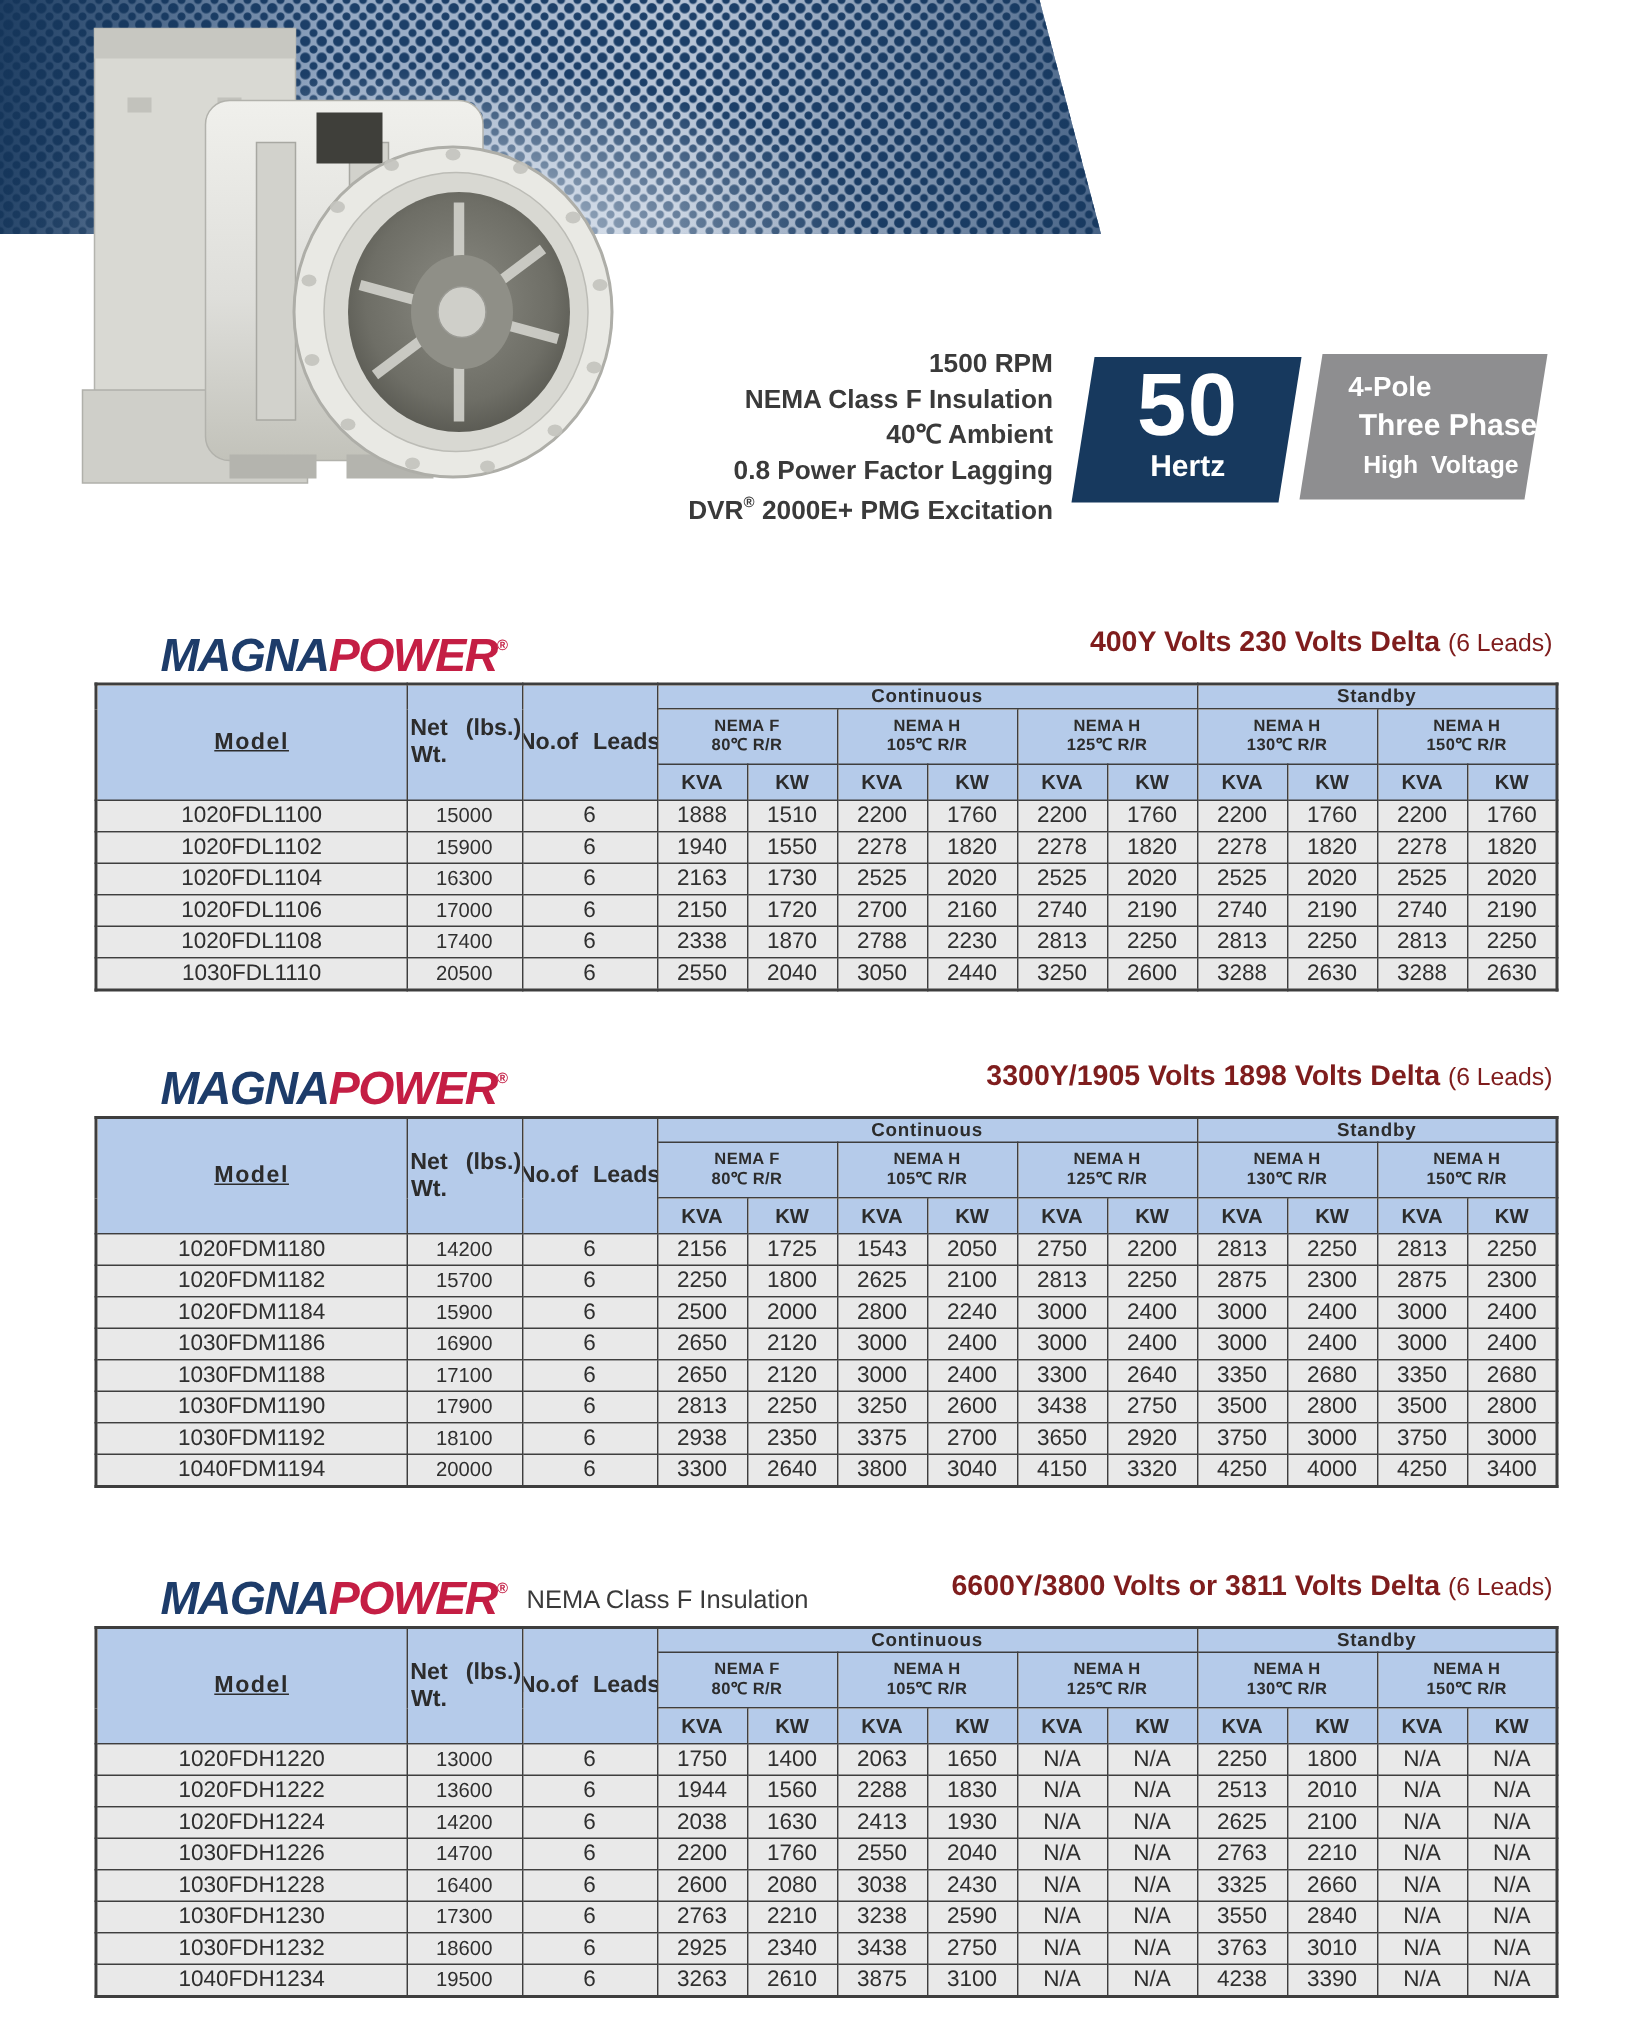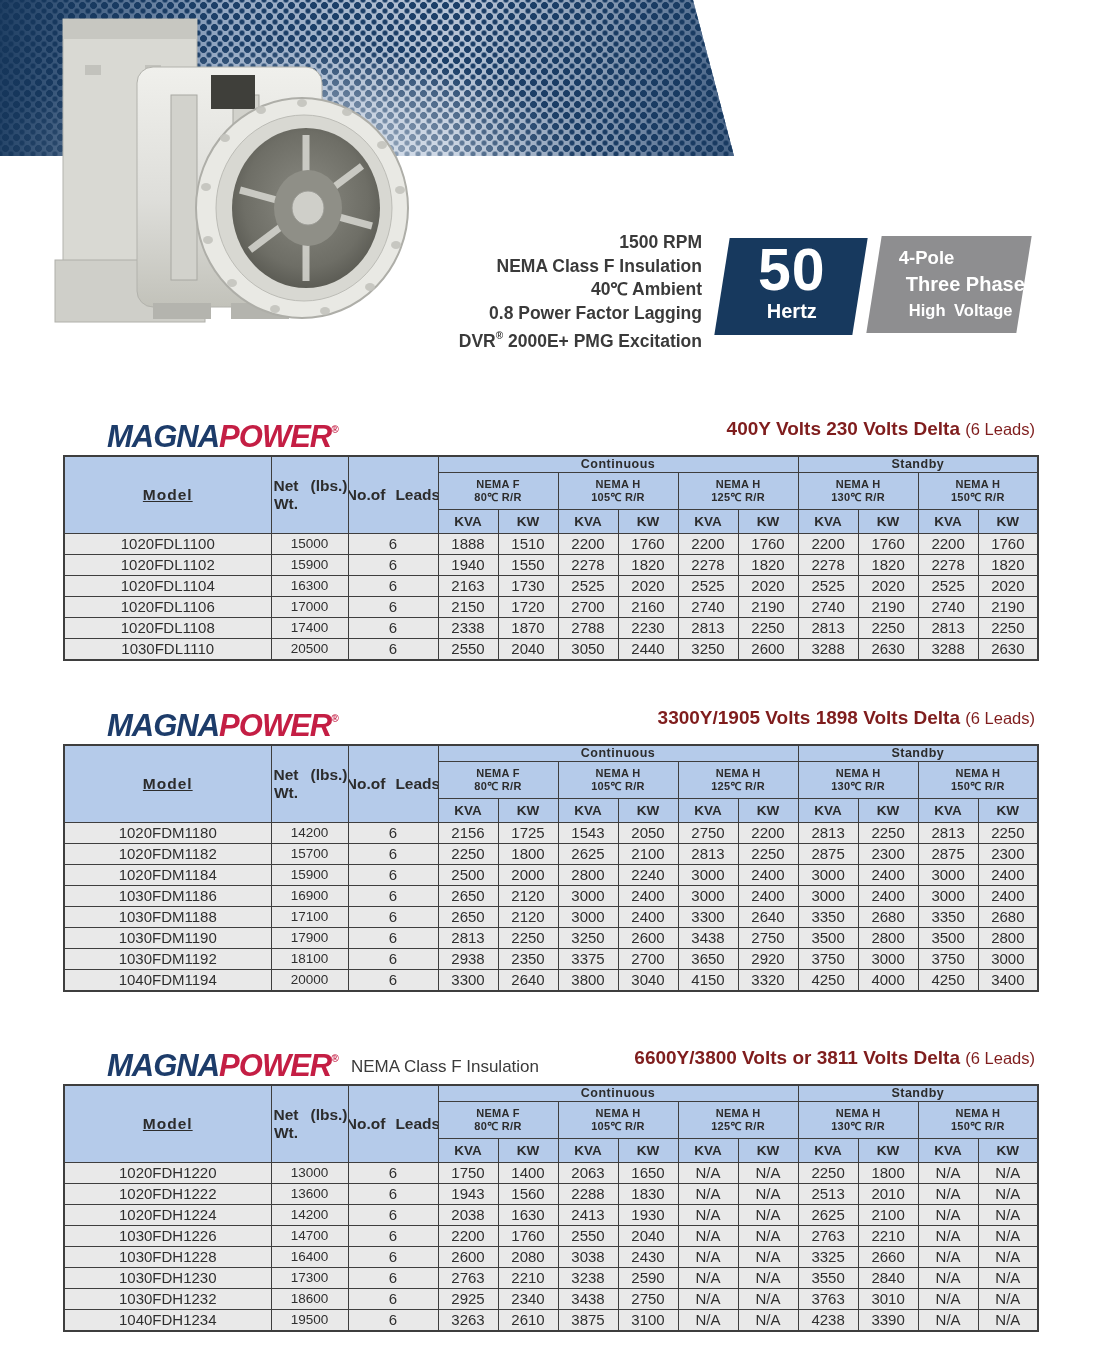--- a/index.html
+++ b/index.html
@@ -643,21 +643,21 @@
             <td class="c-num">N/A</td>
             <td class="c-num">2250</td>
             <td class="c-num">1800</td>
             <td class="c-num">N/A</td>
             <td class="c-num">N/A</td>
           </tr>
           <tr>
             <td class="c-model">1020FDH1222</td>
             <td class="c-netwt">13600</td>
             <td class="c-num">6</td>
-            <td class="c-num">1943</td>
+            <td class="c-num">1944</td>
             <td class="c-num">1560</td>
             <td class="c-num">2288</td>
             <td class="c-num">1830</td>
             <td class="c-num">N/A</td>
             <td class="c-num">N/A</td>
             <td class="c-num">2513</td>
             <td class="c-num">2010</td>
             <td class="c-num">N/A</td>
             <td class="c-num">N/A</td>
           </tr>

